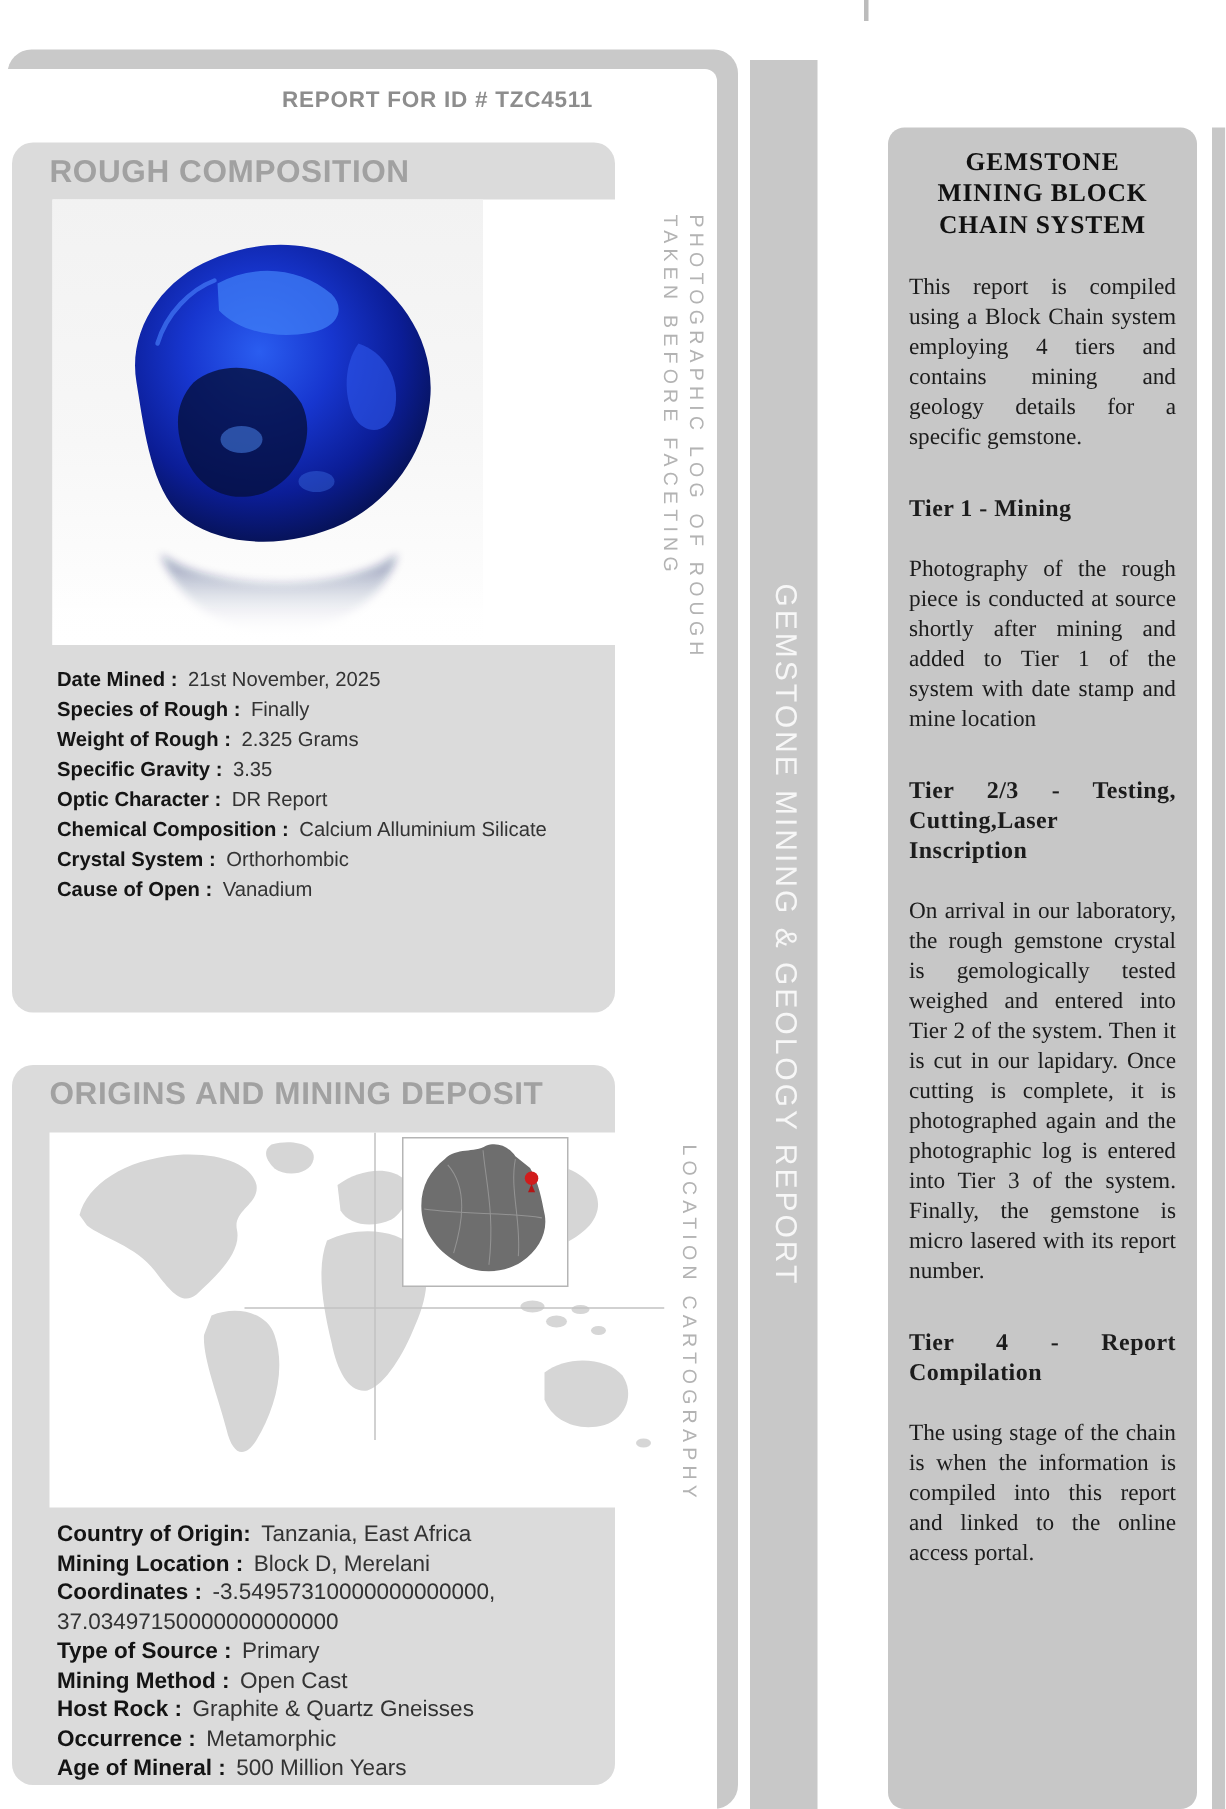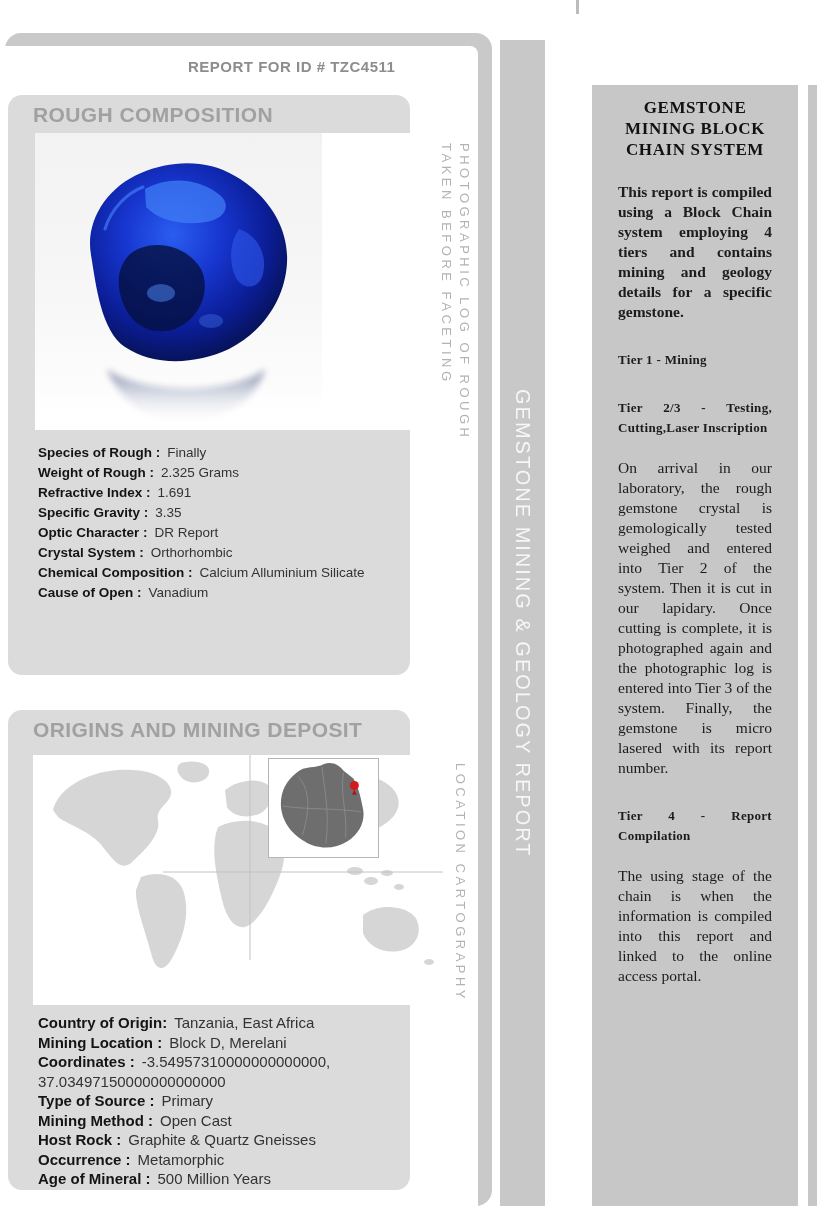--- a/index.html
+++ b/index.html
@@ -37,24 +37,24 @@
   .map-svg{position:absolute;left:0;top:0;}
   .inset{position:absolute;left:235px;top:3px;width:111px;height:100px;background:#ffffff;border:1px solid #b5b5b5;box-sizing:border-box;}
 
   
   .spine{position:absolute;left:500px;top:40px;width:45px;height:1166px;background:#c8c8c8;display:flex;align-items:center;justify-content:center;}
   .spine-label{writing-mode:vertical-rl;font-size:20px;letter-spacing:2px;color:#f7f7f7;white-space:pre;}
 
   .top-tick{position:absolute;left:576px;top:0;width:3px;height:14px;background:#bcbcbc;}
 
   
-  .sidebar{position:absolute;left:592px;top:85px;width:206px;height:1121px;background:#c7c7c7;box-sizing:border-box;padding:12px 26px;font-family:"Liberation Serif",serif;color:#1c1c1c;}
+  .sidebar{position:absolute;left:592px;top:85px;width:206px;height:1121px;background:#c7c7c7;box-sizing:border-box;padding:12px 14px;font-family:"Liberation Serif",serif;color:#1c1c1c;border-radius:11px;}
   .sb-title{font-size:17px;font-weight:bold;text-align:center;line-height:21px;letter-spacing:0.6px;color:#111;}
-  .sb-par{margin-top:22px;font-size:15.5px;line-height:20px;text-align:justify;font-weight:bold;}
-  .sb-head{margin-top:28px;font-size:13px;line-height:20px;font-weight:bold;text-align:justify;letter-spacing:0.3px;}
+  .sb-par{margin-top:22px;font-size:15.5px;line-height:20px;text-align:justify;}
+  .sb-head{margin-top:28px;font-size:16px;line-height:20px;font-weight:bold;text-align:justify;letter-spacing:0.3px;}
   .sb-body{margin-top:20px;font-size:15.5px;line-height:20px;text-align:justify;}
   .right-strip{position:absolute;left:808px;top:85px;width:9px;height:1121px;background:#c7c7c7;}
 </style>
 </head>
 <body>
 
 <div id="page">
 
   <div class="bg-card"></div>
   <div class="white-card"></div>
@@ -103,27 +103,27 @@
           <path d="M70,96 C76,76 92,60 108,54" fill="none" stroke="#4b86ff" stroke-width="3" opacity="0.6" stroke-linecap="round"></path>
 
           <rect x="0" y="248" width="287" height="49" fill="url(#whiteFade)"></rect>
         </svg>
       </div>
       <div class="v-caption right"><span>PHOTOGRAPHIC LOG OF ROUGH</span>
 <span>TAKEN BEFORE FACETING</span></div>
     </div>
 
     <div class="fields">
+      <div><span class="field-label">Date Mined :</span><span class="field-value">21st November, 2025</span></div>
       <div><span class="field-label">Species of Rough :</span><span class="field-value">Finally</span></div>
       <div><span class="field-label">Weight of Rough :</span><span class="field-value">2.325 Grams</span></div>
-      <div><span class="field-label">Refractive Index :</span><span class="field-value">1.691</span></div>
       <div><span class="field-label">Specific Gravity :</span><span class="field-value">3.35</span></div>
       <div><span class="field-label">Optic Character :</span><span class="field-value">DR Report</span></div>
+      <div><span class="field-label">Chemical Composition :</span><span class="field-value">Calcium Alluminium Silicate</span></div>
       <div><span class="field-label">Crystal System :</span><span class="field-value">Orthorhombic</span></div>
-      <div><span class="field-label">Chemical Composition :</span><span class="field-value">Calcium Alluminium Silicate</span></div>
       <div><span class="field-label">Cause of Open :</span><span class="field-value">Vanadium</span></div>
     </div>
   </div>
 
   <div class="section origins">
     <div class="section-title">ORIGINS AND MINING DEPOSIT</div>
 
     <div class="map-wrap">
       <svg class="map-svg" width="410" height="250" viewBox="0 0 410 250">
         <g fill="#d6d6d6" stroke="none">
@@ -188,20 +188,21 @@
     <div class="spine-label">GEMSTONE MINING &amp; GEOLOGY REPORT</div>
   </div>
 
   <div class="top-tick"></div>
 
   <div class="sidebar">
     <div class="sb-title">GEMSTONE MINING BLOCK CHAIN SYSTEM</div>
     <div class="sb-par">This report is compiled using a Block Chain system employing 4 tiers and contains mining and geology details for a specific gemstone.</div>
 
     <div class="sb-head">Tier 1 - Mining</div>
+    <div class="sb-body">Photography of the rough piece is conducted at source shortly after mining and added to Tier 1 of the system with date stamp and mine location</div>
 
     <div class="sb-head">Tier 2/3 - Testing, Cutting,Laser Inscription</div>
     <div class="sb-body">On arrival in our laboratory, the rough gemstone crystal is gemologically tested weighed and entered into Tier 2 of the system. Then it is cut in our lapidary. Once cutting is complete, it is photographed again and the photographic log is entered into Tier 3 of the system. Finally, the gemstone is micro lasered with its report number.</div>
 
     <div class="sb-head">Tier 4 - Report Compilation</div>
     <div class="sb-body">The using stage of the chain is when the information is compiled into this report and linked to the online access portal.</div>
   </div>
 
   <div class="right-strip"></div>
 

